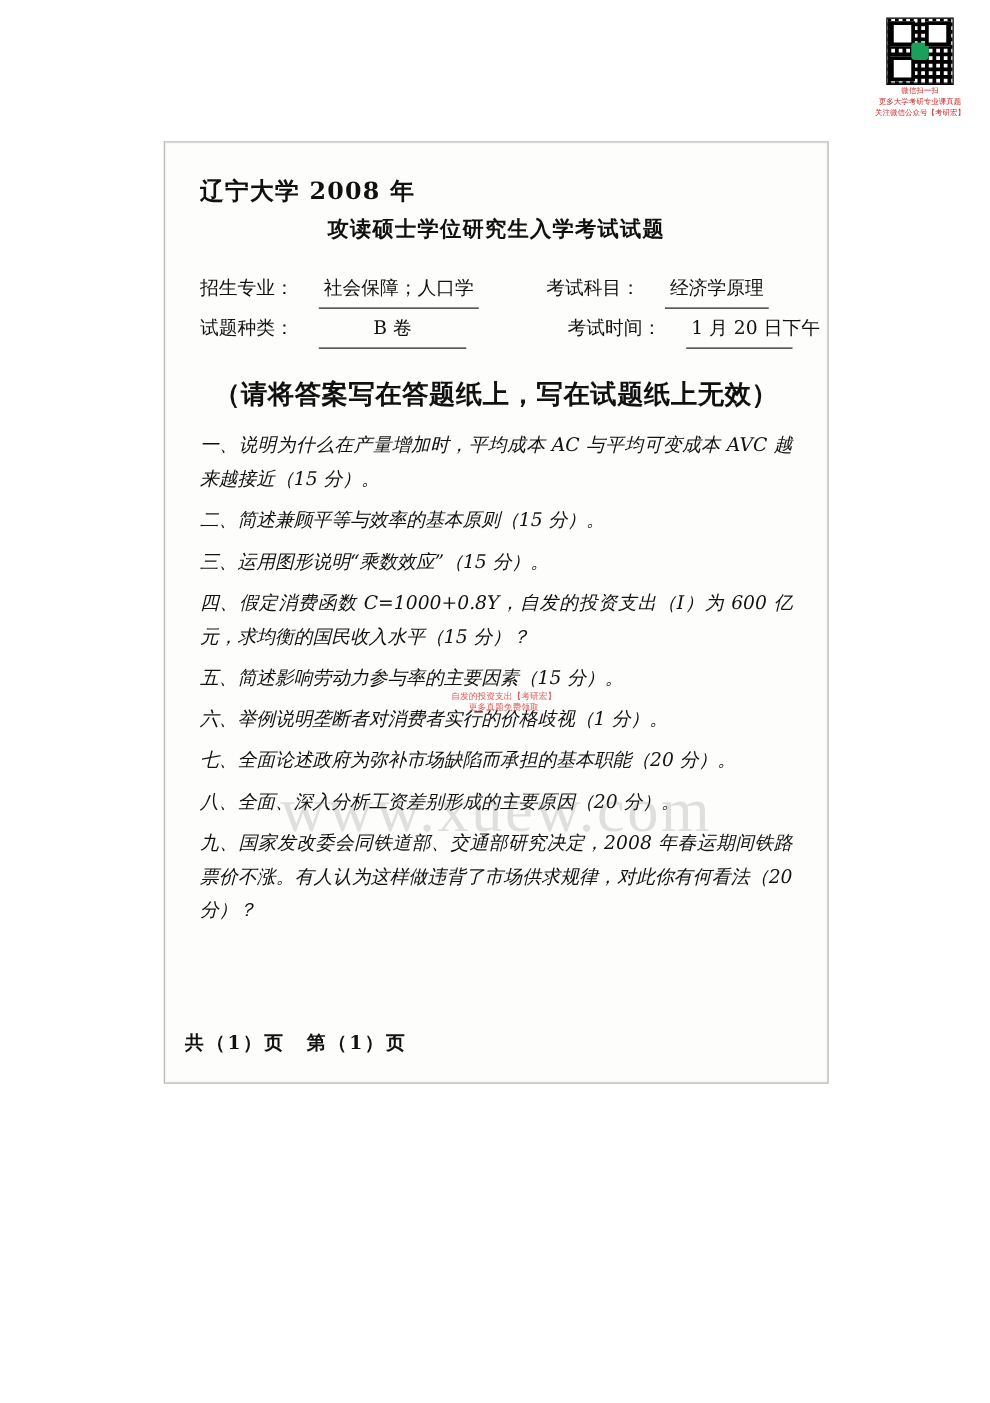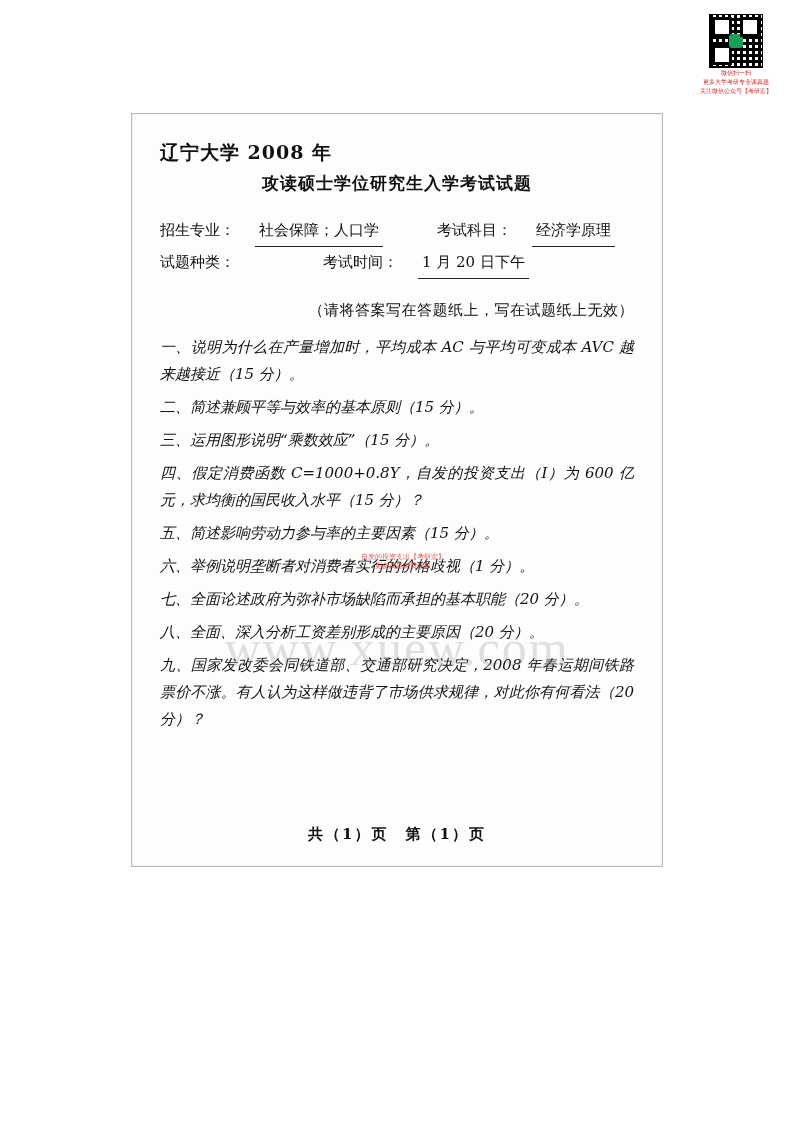--- a/index.html
+++ b/index.html
@@ -124,44 +124,43 @@
   .ul-wide {
     border-bottom: 1px solid #222;
     display: inline-block;
     min-width: 118px;
     text-align: center;
     padding-bottom: 1px;
   }
   .gap { display: inline-block; width: 14px; }
 
   .notice {
-    text-align: right;
-    font-size: 15px;
-    font-weight: normal;
+    text-align: center;
+    font-size: 21px;
+    font-weight: bold;
     margin-top: 22px;
     letter-spacing: 0.5px;
   }
 
   .questions {
     margin-top: 14px;
     font-size: 15px;
     line-height: 27px;
   }
   .q {
     margin-bottom: 6px;
     text-align: justify;
     font-style: italic;
   }
 
   .footer {
     position: absolute;
     bottom: 22px;
-    left: 0;
+    left: 16px;
     width: 100%;
-    text-align: center;
     font-size: 15px;
     font-weight: bold;
     letter-spacing: 2px;
   }
 
   
   .wm-big {
     position: absolute;
     left: 0;
     top: 505px;
@@ -210,20 +209,21 @@
     <div class="meta">
       <div class="meta-row">
         <span class="meta-label">招生专业：</span>
         <span class="underline">社会保障；人口学</span>
         <span class="gap"></span>
         <span class="meta-label">考试科目：</span>
         <span class="underline">经济学原理</span>
       </div>
       <div class="meta-row">
         <span class="meta-label">试题种类：</span>
+        <span class="ul-wide">B 卷</span>
         <span class="gap"></span>
           <span class="gap"></span>
         <span class="meta-label">考试时间：</span>
         <span class="underline">1 月 20 日下午</span>
       </div>
     </div>
 
     <div class="notice">（请将答案写在答题纸上，写在试题纸上无效）</div>
 
     <div class="questions">

